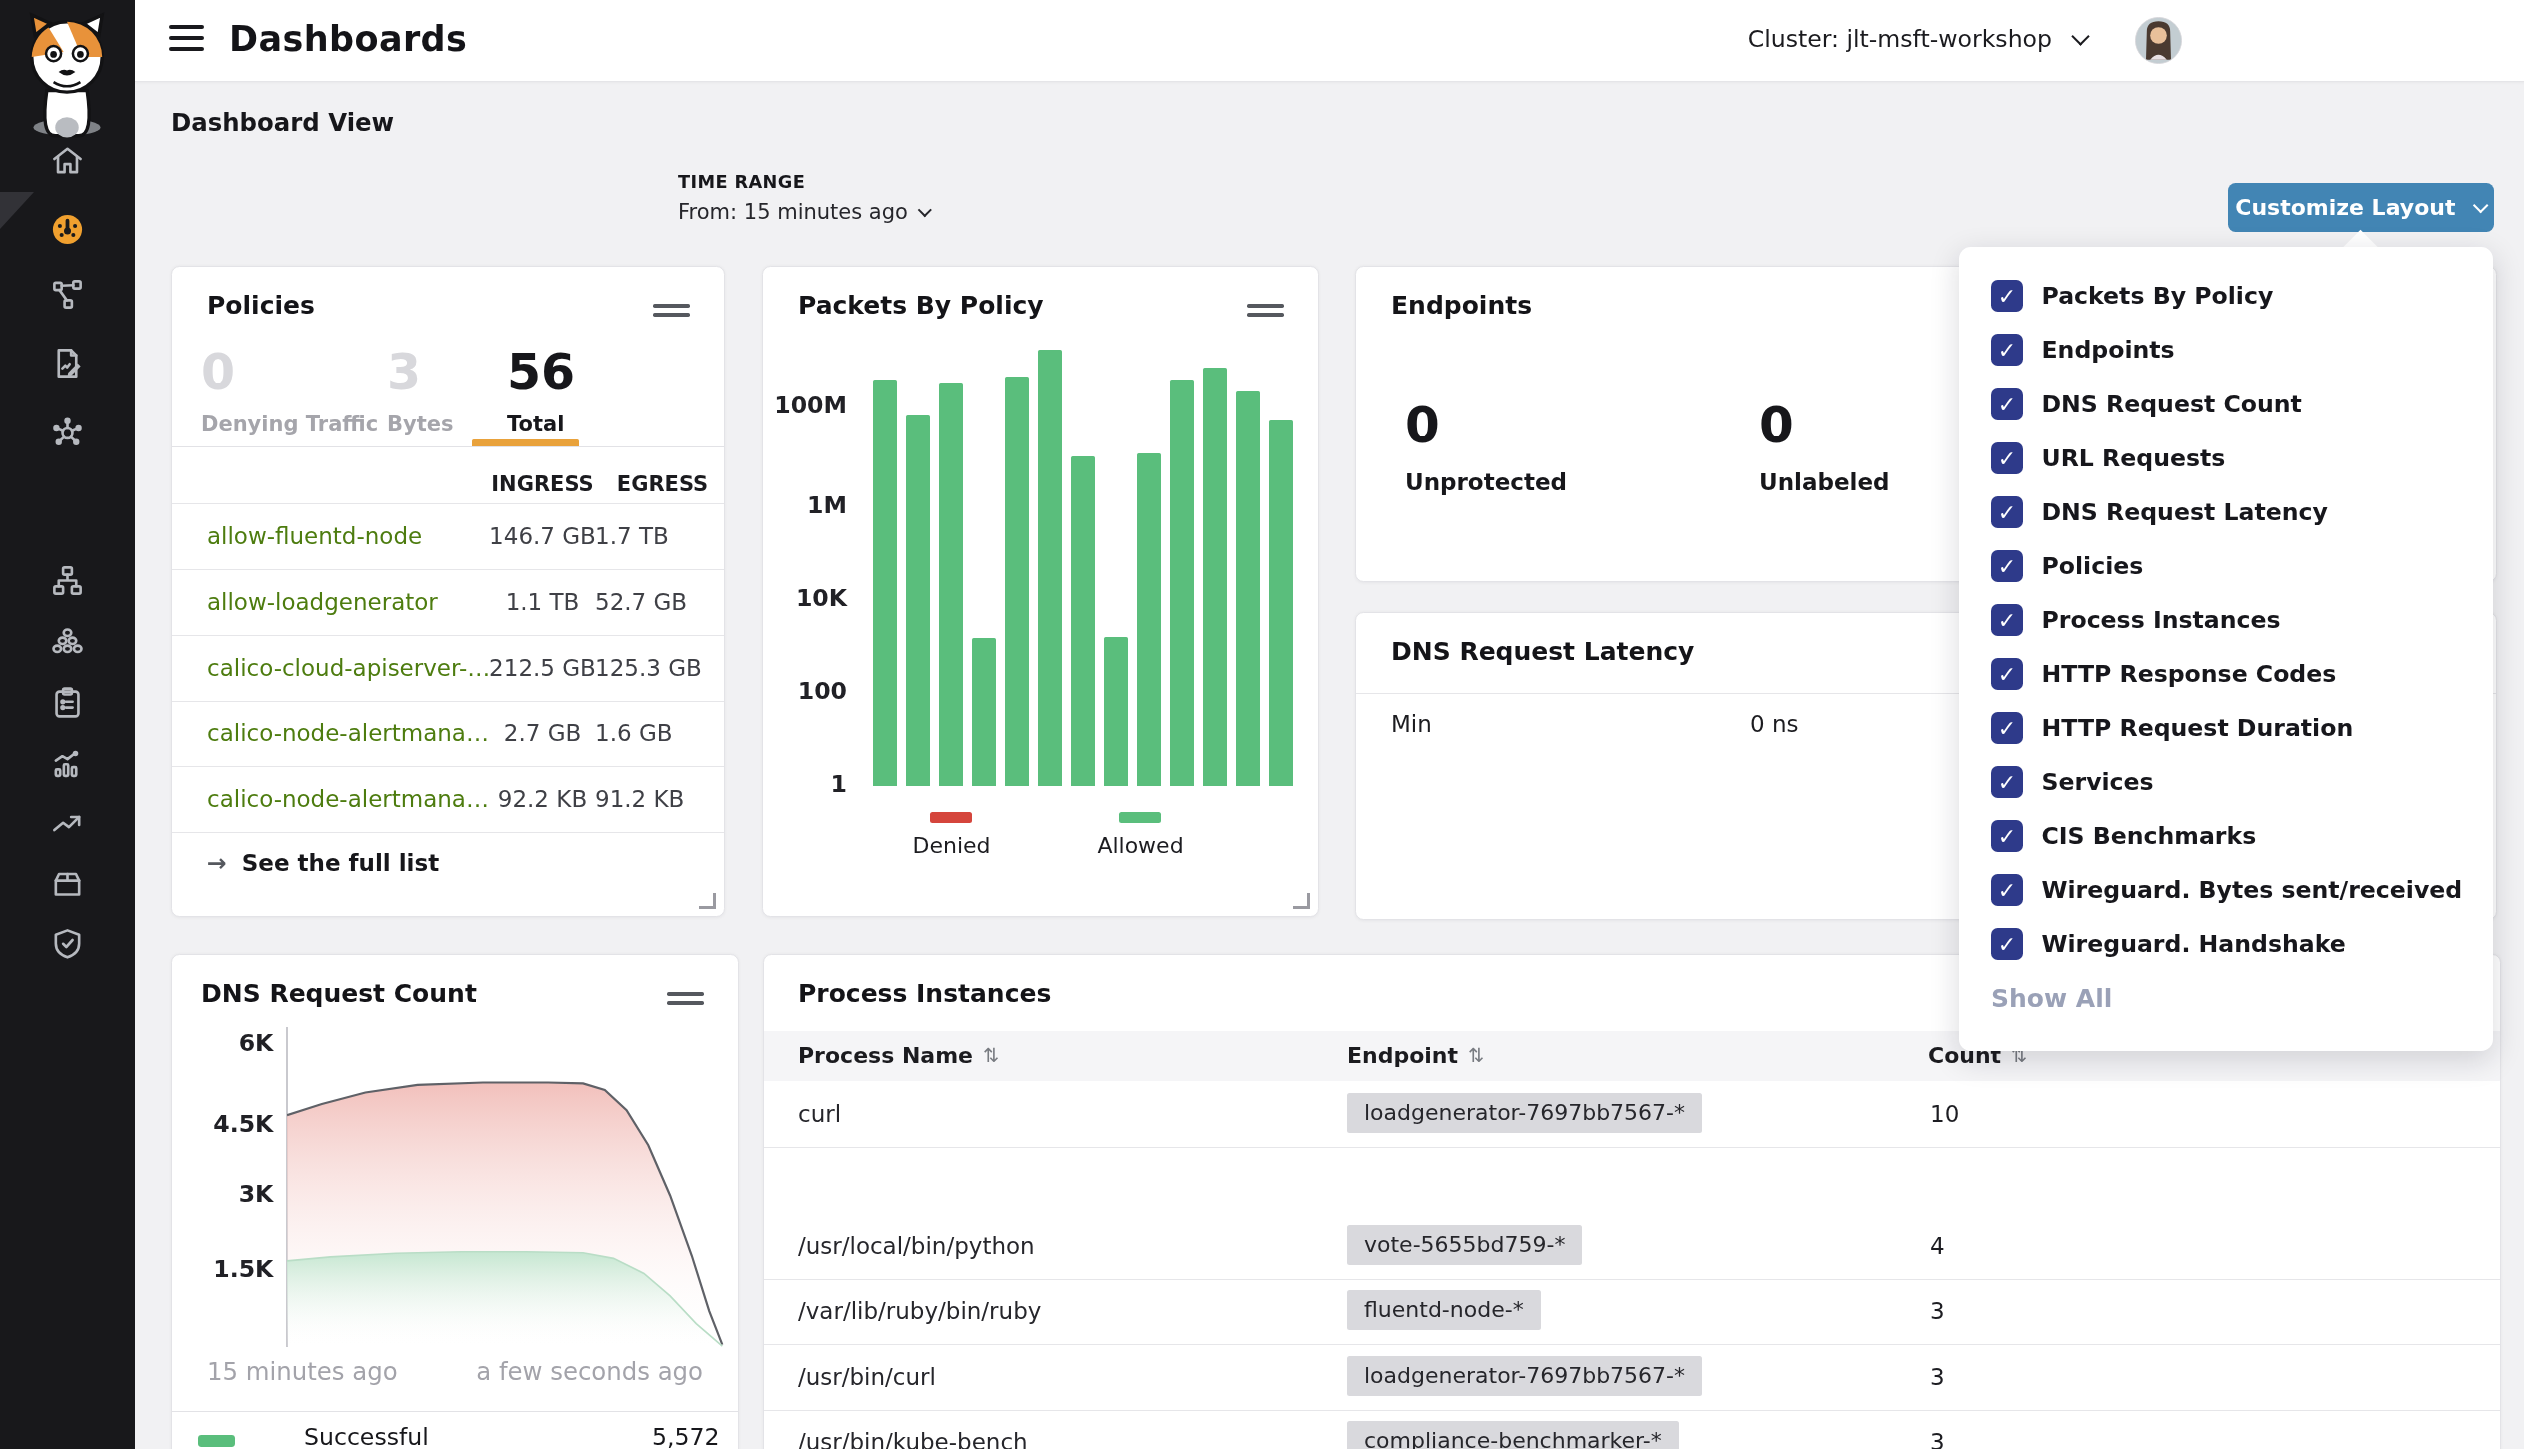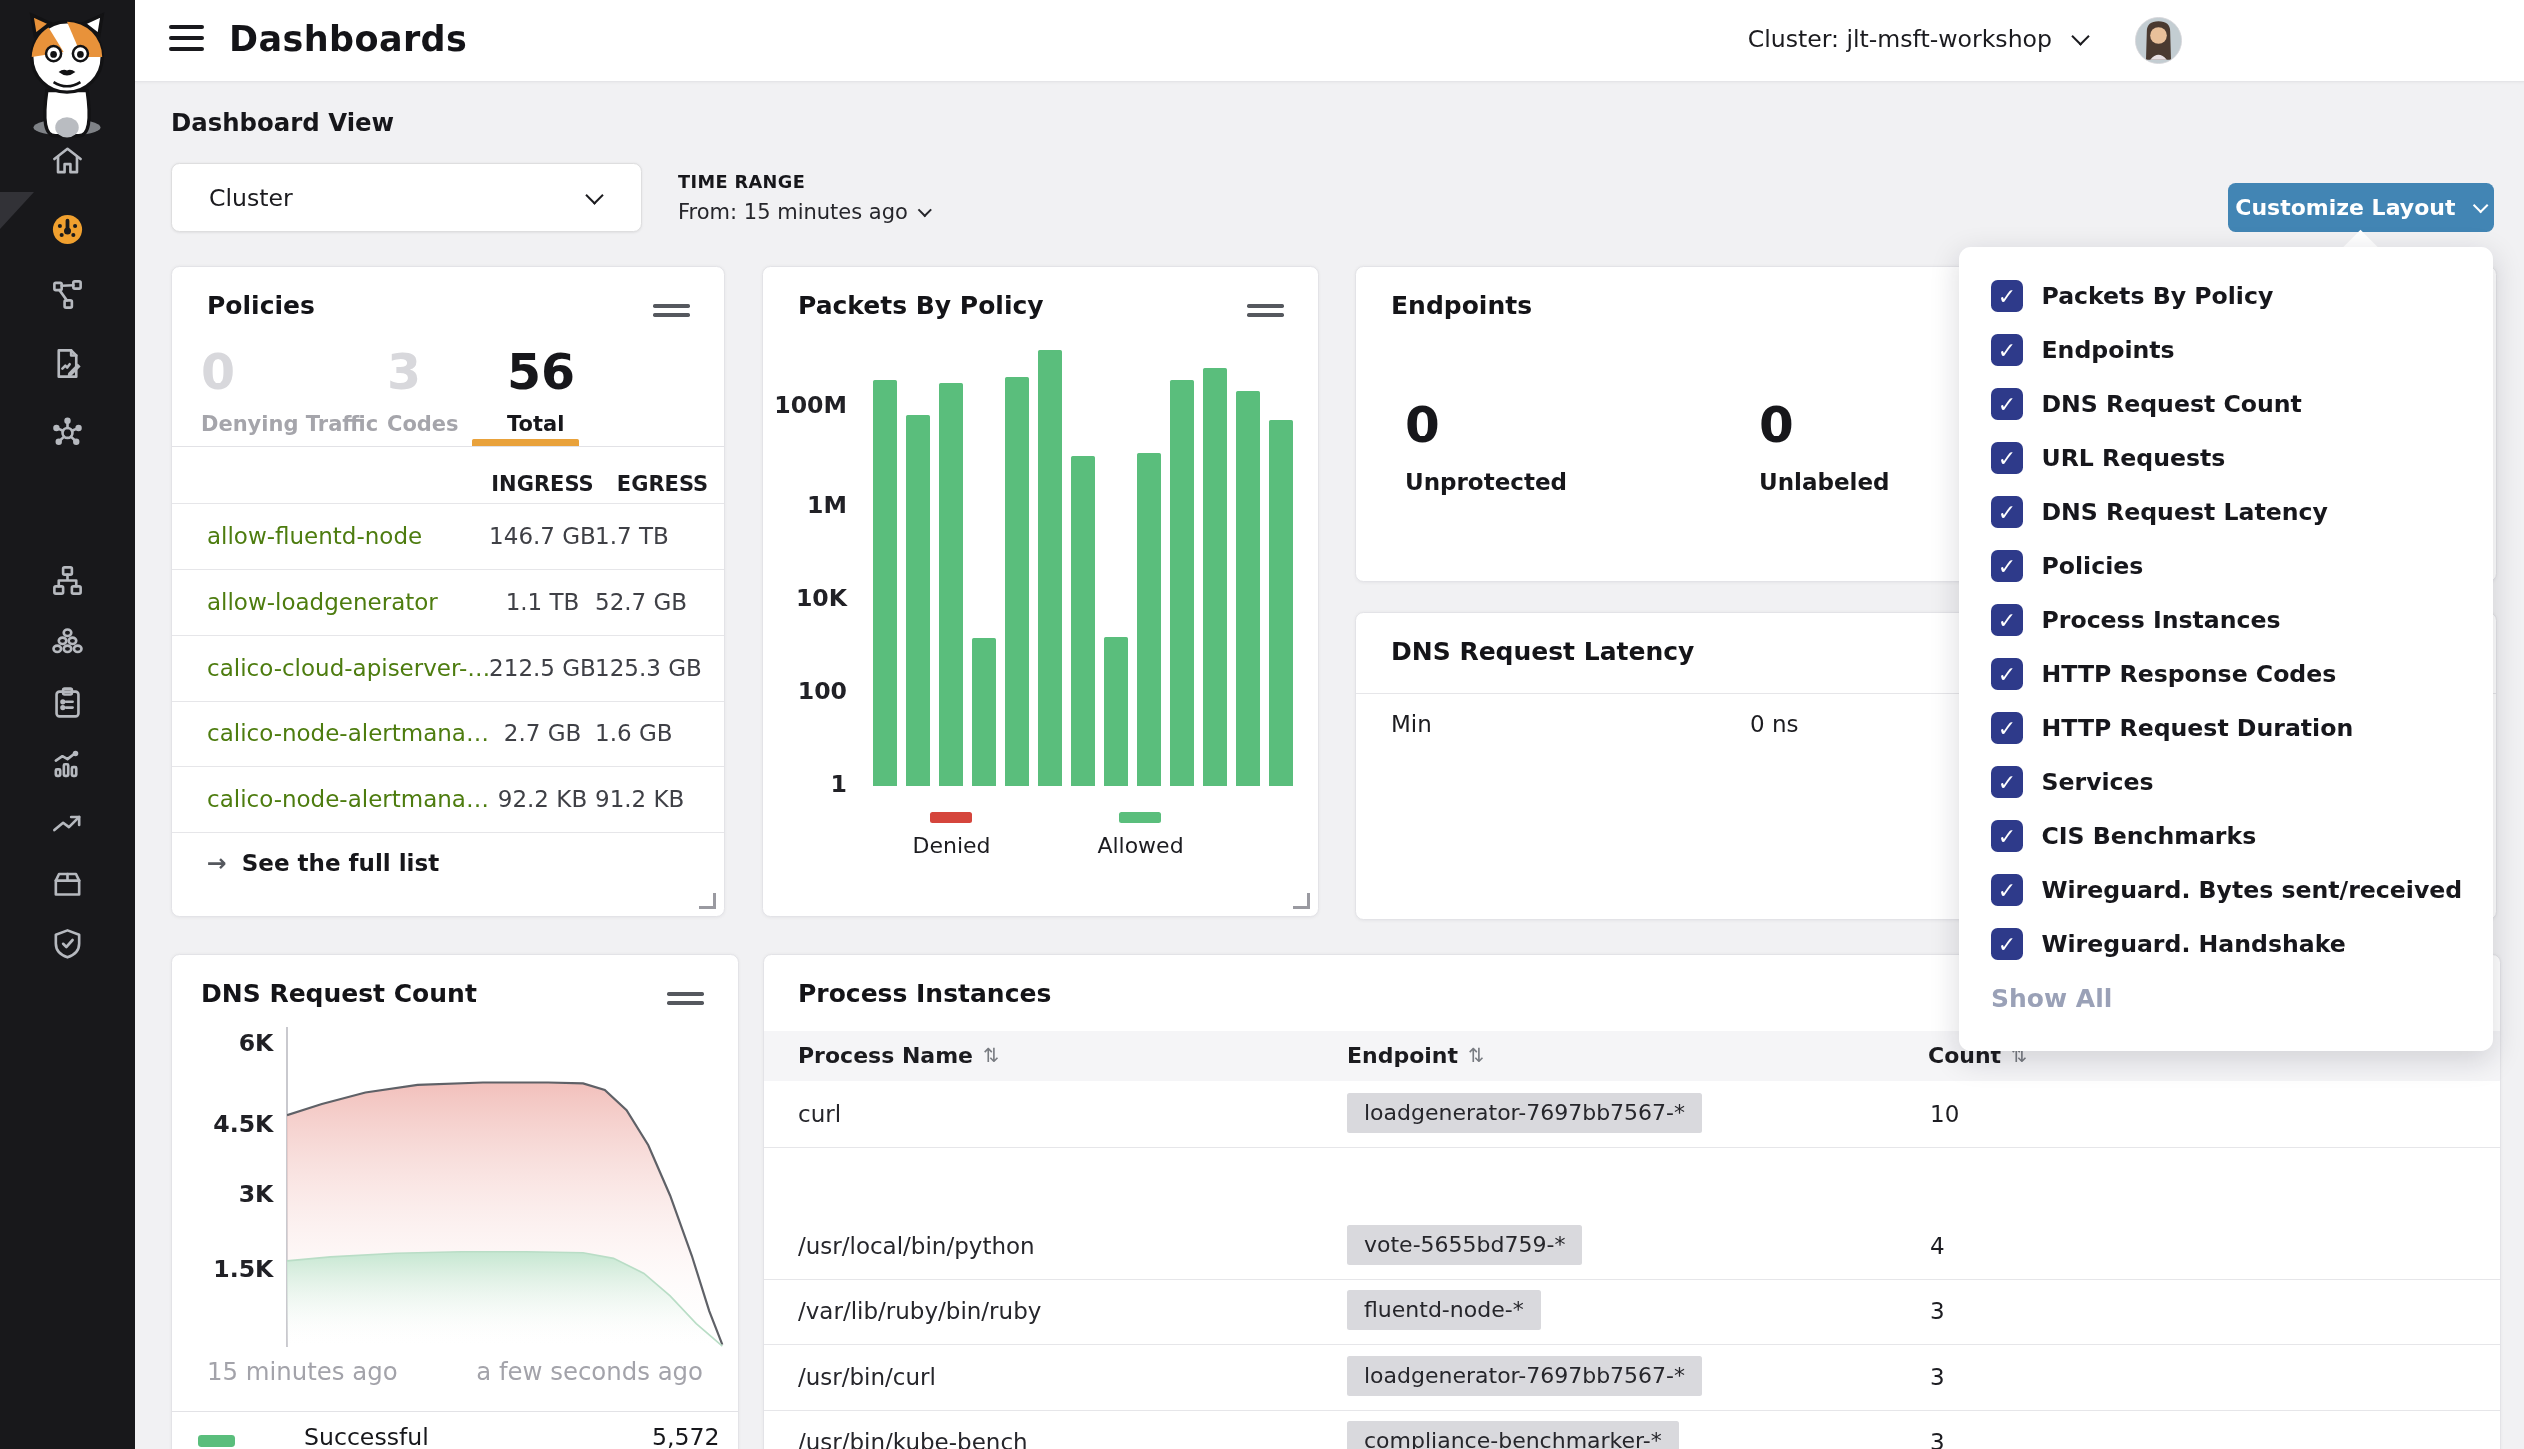--- a/index.html
+++ b/index.html
@@ -255,24 +255,20 @@
     </div>
     <div class="nav-item" style="top:913px">
       <svg viewBox="0 0 24 24">
         <path d="M12 3 L20 6 V12 C20 17 16.5 20 12 21.5 C7.5 20 4 17 4 12 V6 Z"></path>
         <path d="M9 12.2 L11.2 14.4 L15.5 9.6"></path>
       </svg>
     </div>
   </nav>
 
   <div class="section-title">Dashboard View</div>
-  <div class="view-select">
-    <span class="val">Cluster</span>
-    <span class="chev"></span>
-  </div>
   <div class="time-range">
     <div class="lbl">TIME RANGE</div>
     <div class="from">
       <span>From: 15 minutes ago</span>
       <span class="chev"></span>
     </div>
   </div>
   <button class="customize-btn">
     <span>Customize Layout</span>
     <span class="chev"></span>
@@ -284,21 +280,21 @@
         <i></i>
         <i style="margin-bottom:0"></i>
       </div>
 
     <div class="tab inactive" style="left:29px;top:81px">
       <div class="num">0</div>
       <div class="tlabel">Denying Traffic</div>
     </div>
     <div class="tab inactive" style="left:215px;top:81px">
       <div class="num">3</div>
-      <div class="tlabel">Codes</div>
+      <div class="tlabel">Bytes</div>
     </div>
     <div class="tab active" style="left:335px;top:81px">
       <div class="num">56</div>
       <div class="tlabel">Total</div>
     </div>
     <div class="tab-underline"></div>
     <div class="pol-divider"></div>
 
     <div class="pol-head" style="left:303px">INGRESS</div>
     <div class="pol-head" style="left:423px">EGRESS</div>

